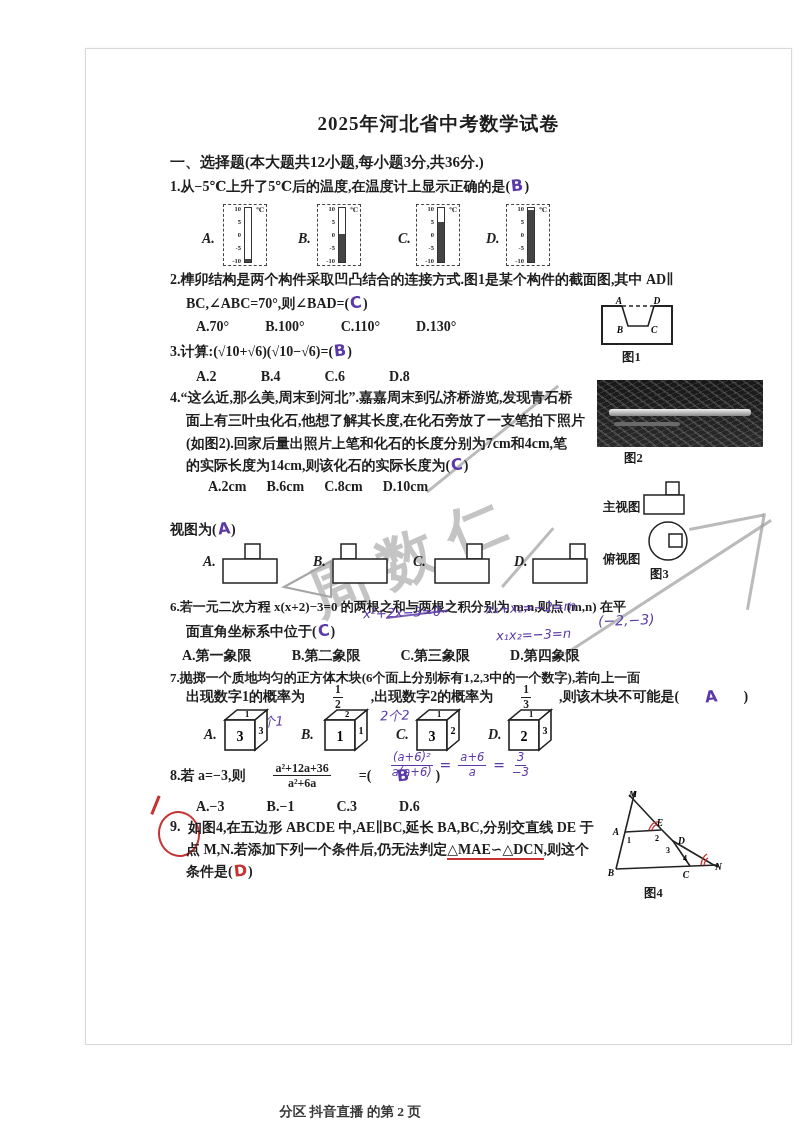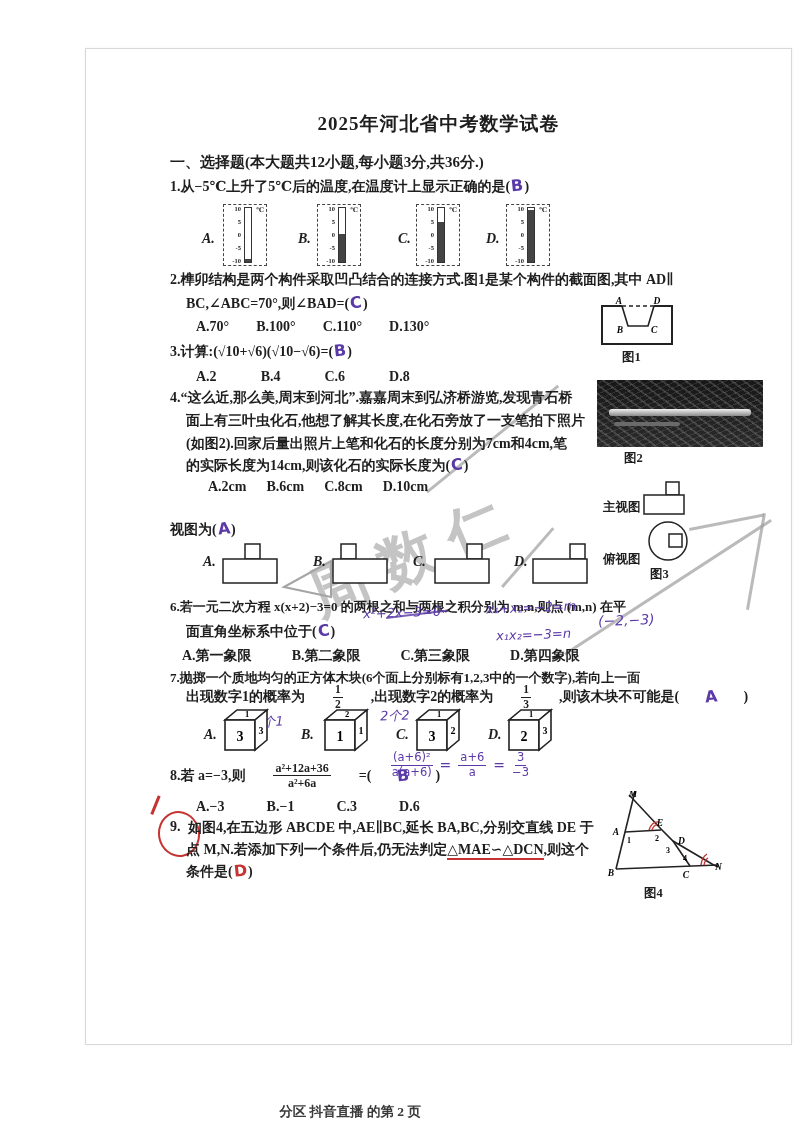--- a/index.html
+++ b/index.html
@@ -15,21 +15,21 @@
   .cap{font-size:12.5px;font-weight:700;}
   .ans{display:inline-block;color:#5b3aa8;font-family:"DejaVu Sans",sans-serif;
        font-size:16px;font-weight:700;transform:rotate(-6deg);margin:0 1px;line-height:1;}
   .ans.red{color:#c53332;}
   .hw{position:absolute;color:#5b3aa8;font-family:"DejaVu Sans",sans-serif;
       font-size:13px;font-style:italic;white-space:nowrap;transform:rotate(-2deg);}
   .frac{display:inline-flex;flex-direction:column;align-items:center;vertical-align:middle;
         font-size:11.5px;line-height:1.2;margin:0 3px;}
   .frac .fn{border-bottom:1.2px solid #1e1e1e;padding:0 2px;}
   .hwrow{position:absolute;display:flex;align-items:center;gap:4px;color:#5b3aa8;
-         font-family:"DejaVu Sans",sans-serif;font-size:14px;}
+         font-family:"DejaVu Sans",sans-serif;font-style:italic;font-size:14px;}
   .hwrow .frac .fn{border-bottom:1.5px solid #5b3aa8;}
   .flexline{display:flex;align-items:center;gap:25px;}
   .thermo{position:absolute;width:42px;height:60px;border:1.5px dashed #444;background:#fff;}
   .tscale{position:absolute;left:2px;top:1px;bottom:1px;width:15px;display:flex;
           flex-direction:column;justify-content:space-between;align-items:flex-end;
           font-size:6.5px;font-weight:700;line-height:1;}
   .ttube{position:absolute;left:20px;top:2px;bottom:2px;width:6px;border:1px solid #333;}
   .tfill{position:absolute;left:0;right:0;bottom:0;background:#444;}
   .tunit{position:absolute;right:2px;top:1px;font-size:6.5px;font-weight:700;}
   .photo{position:absolute;left:511px;top:331px;width:166px;height:67px;background:
@@ -126,21 +126,21 @@
           <span>-10</span>
         </div>
       <div class="ttube">
           <div class="tfill" style="height:97%;"></div>
         </div>
       <span class="tunit">℃</span>
     </div>
 
     <div class="abs line" style="left:84px;top:222px;">2.榫卯结构是两个构件采取凹凸结合的连接方式.图1是某个构件的截面图,其中 AD∥</div>
     <div class="abs line" style="left:100px;top:246px;"><span>BC,∠ABC=70°,则∠BAD=(</span><span class="ans">C</span><span>)</span></div>
-    <div class="abs opts" style="left:110px;top:270px;gap:27px;">
+    <div class="abs opts" style="left:110px;top:270px;gap:36px;">
       <span>A.70°</span>
         <span>B.100°</span>
         <span>C.110°</span>
         <span>D.130°</span>
     </div>
 
     <svg class="abs" style="left:512px;top:247px;" width="85" height="60">
       <path d="M24,10 H4 V48 H74 V10 H56" fill="none" stroke="#222" stroke-width="2"></path>
       <line x1="24" y1="10" x2="56" y2="10" stroke="#222" stroke-width="1.4" stroke-dasharray="4 3"></line>
       <path d="M24,10 L30,30 H50 L56,10" fill="none" stroke="#222" stroke-width="1.6"></path>

